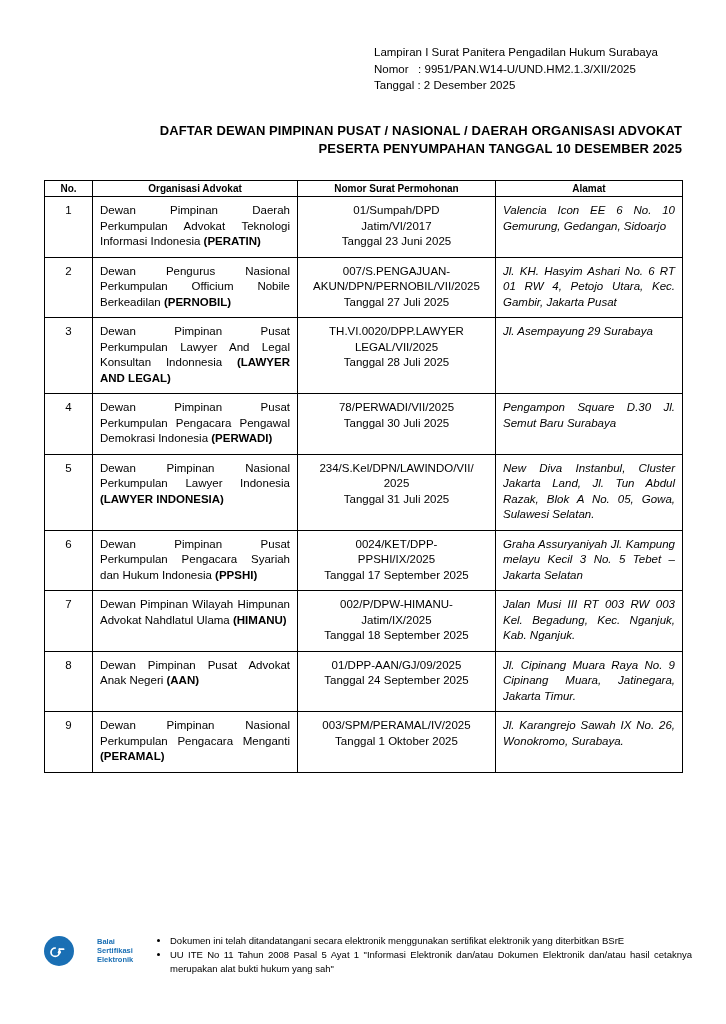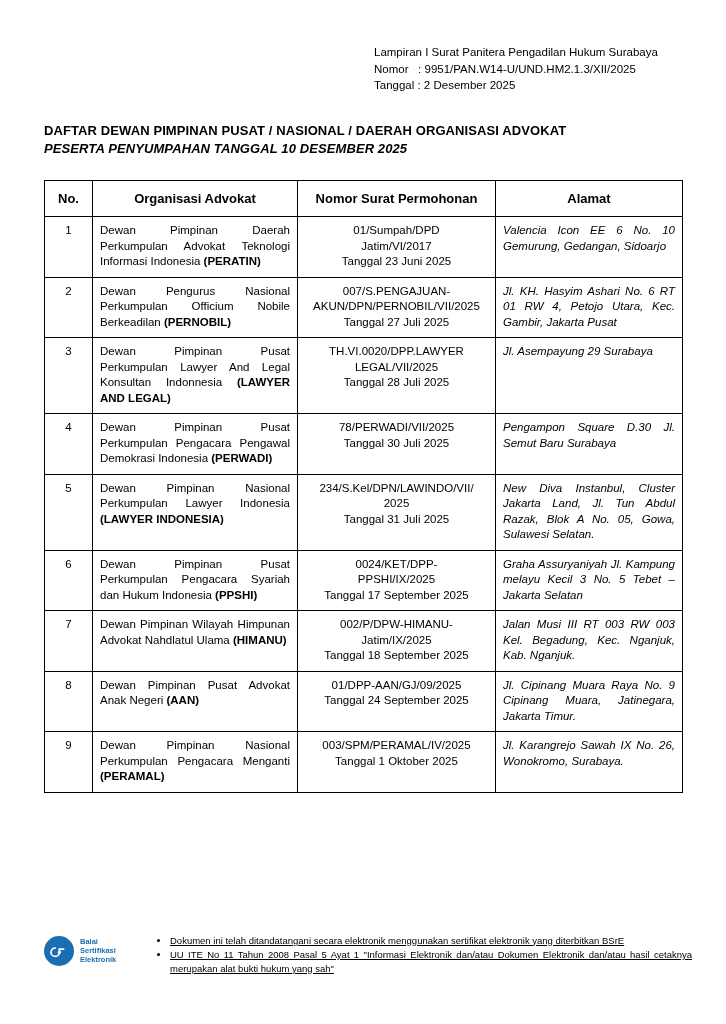--- a/index.html
+++ b/index.html
@@ -27,51 +27,50 @@
     margin-left: 330px;
     font-size: 11.5px;
     line-height: 16.5px;
   }
   .header-line {
     white-space: pre;
   }
   
   .doc-title {
     margin-top: 28px;
-    text-align: left;
+    text-align: right;
     font-weight: bold;
     font-size: 13px;
     line-height: 18px;
     letter-spacing: 0.1px;
   }
   .doc-title .l2 {
     display: block;
-    font-style: italic;
   }
   
   table.main-table {
     margin-top: 22px;
     border-collapse: collapse;
     width: 100%;
     table-layout: fixed;
   }
   table.main-table th,
   table.main-table td {
     border: 1px solid #000000;
     vertical-align: top;
     padding: 6px 7px 7px 7px;
     font-size: 11.5px;
     line-height: 15.5px;
   }
   table.main-table th {
     text-align: center;
     vertical-align: middle;
     font-weight: bold;
-    font-size: 13px;
-    padding: 10px 4px;
+    font-size: 10px;
+    padding: 0 4px;
   }
   col.c-no { width: 48px; }
   col.c-org { width: 205px; }
   col.c-nomor { width: 198px; }
   col.c-alamat { width: 187px; }
 
   td.col-no {
     text-align: center;
     padding-top: 7px;
   }
@@ -98,21 +97,21 @@
     right: 34px;
     bottom: 48px;
     display: flex;
     align-items: flex-start;
   }
   .logo-wrap {
     width: 110px;
     flex: 0 0 110px;
     display: flex;
     align-items: center;
-    gap: 6px;
+    gap: 23px;
     padding-top: 4px;
   }
   .logo-mark {
     width: 30px;
     height: 30px;
     border-radius: 50%;
     background: #1a6fb4;
     display: flex;
     align-items: center;
     justify-content: center;
@@ -133,21 +132,20 @@
   }
   .footer-notes ul {
     margin: 0;
     padding-left: 16px;
     list-style-type: disc;
   }
   .footer-notes li {
     margin-bottom: 1px;
     text-align: justify;
     text-justify: inter-word;
-    text-decoration: underline;
   }
 </style>
 </head>
 <body>
 
 <div class="page">
 
   <div class="header-block">
     <div class="header-line">Lampiran I Surat Panitera Pengadilan Hukum Surabaya</div>
     <div class="header-line">Nomor   : 9951/PAN.W14-U/UND.HM2.1.3/XII/2025</div>

